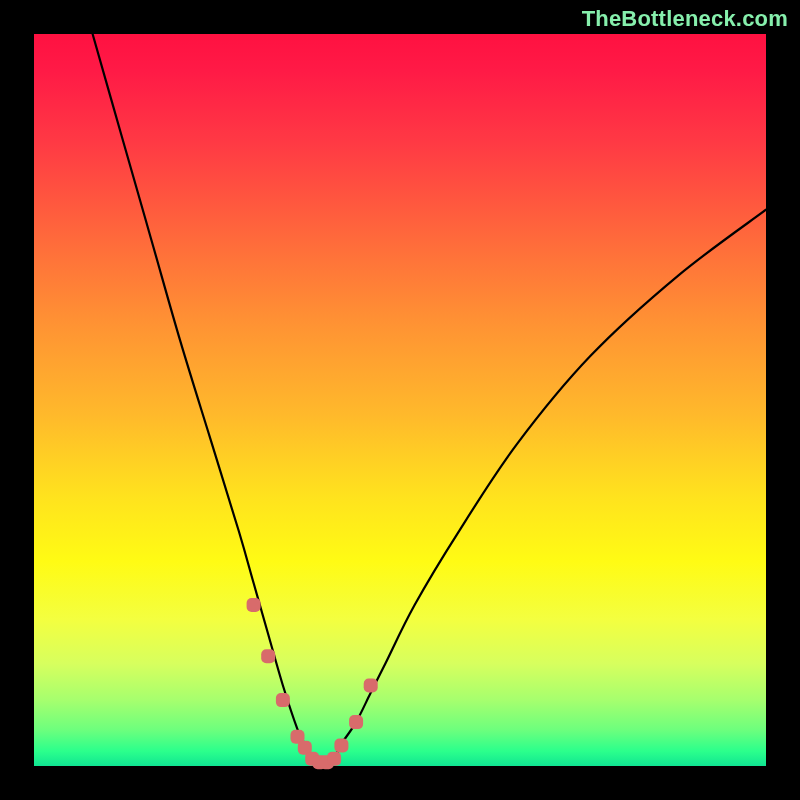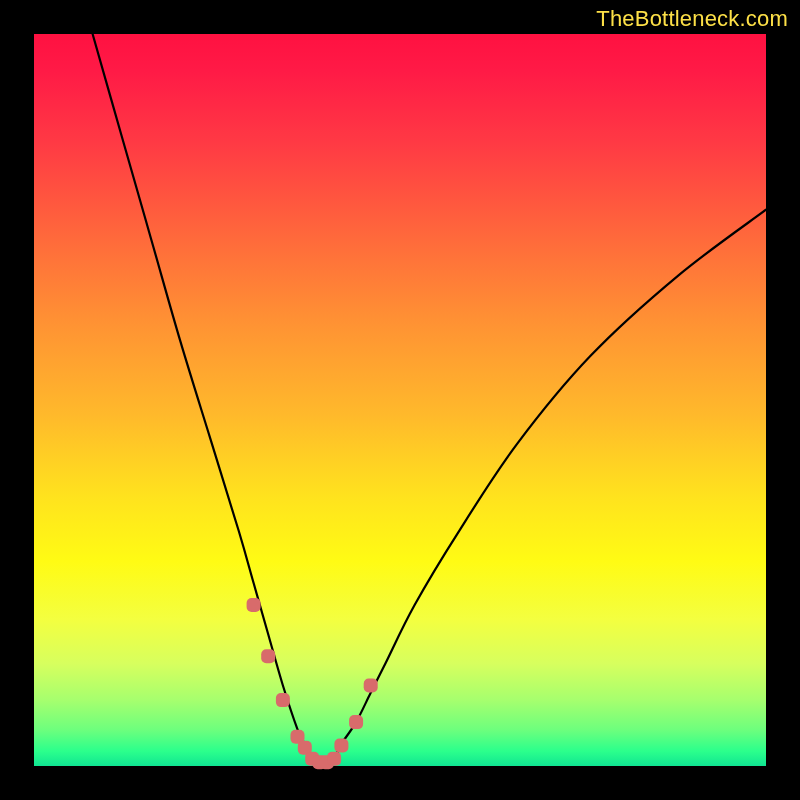--- a/index.html
+++ b/index.html
@@ -41,23 +41,23 @@
       #a6ff6e 91%,
       #6eff7d 95%,
       #2bff8c 98%,
       #10e592 100%
     );
   }
   .watermark {
     position: absolute;
     top: 6px;
     right: 12px;
-    color: #fde047;
+    color: #86efac;
     font-size: 22px;
-    font-weight: 400;
+    font-weight: 700;
     letter-spacing: 0.2px;
     user-select: none;
   }
   svg.curve {
     position: absolute;
     left: 0;
     top: 0;
     width: 732px;
     height: 732px;
     overflow: visible;

